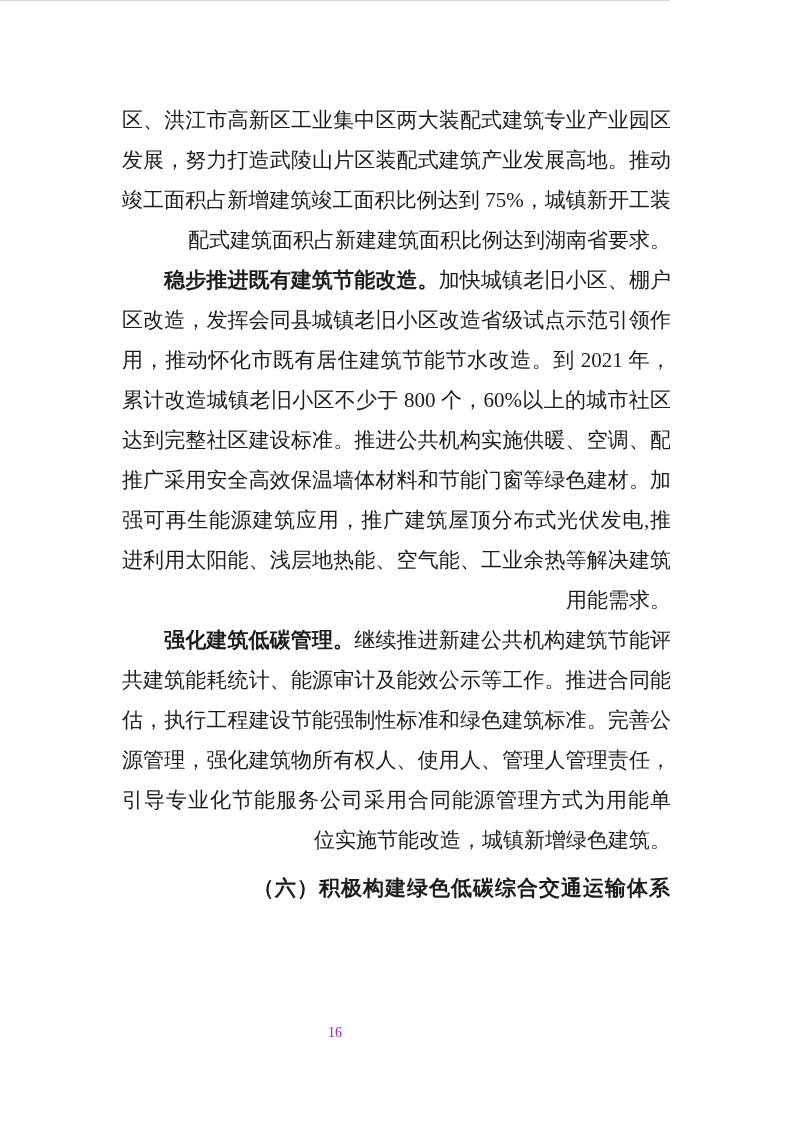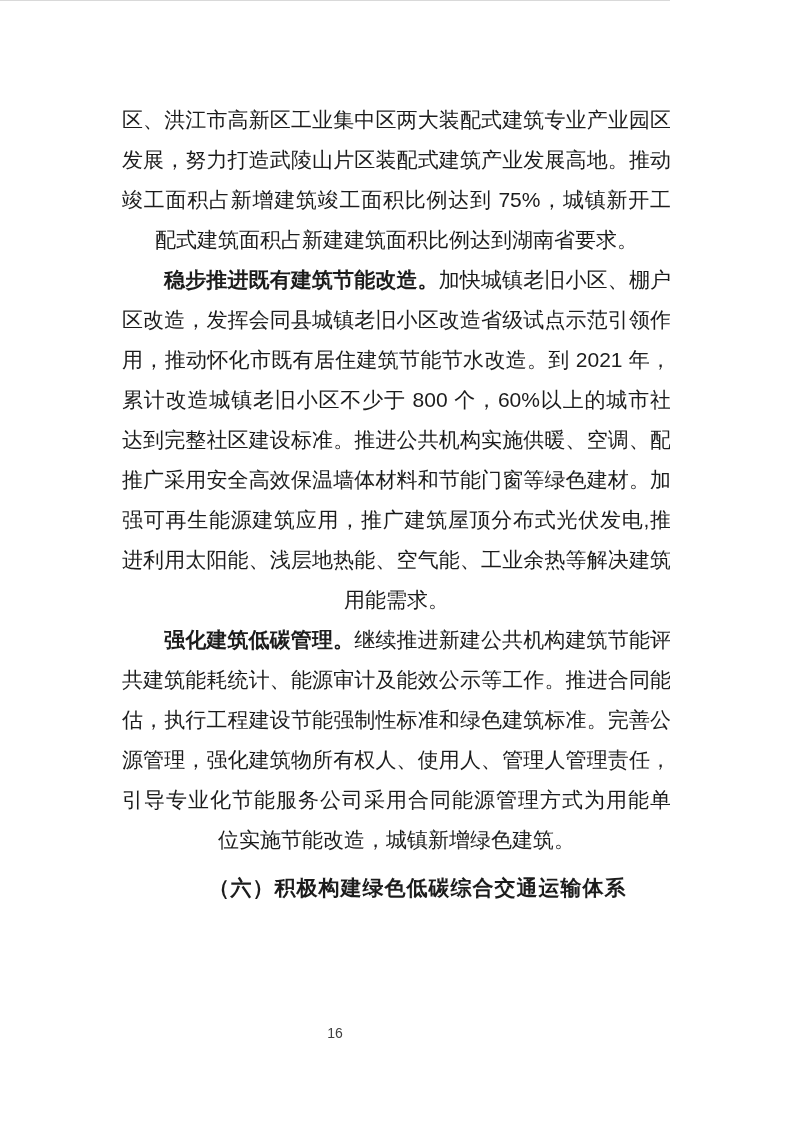--- a/index.html
+++ b/index.html
@@ -6,21 +6,21 @@
     margin: 0;
     padding: 0;
     background: #ffffff;
   }
   .page {
     position: relative;
     width: 670px;
     height: 1122px;
     background: #ffffff;
     overflow: hidden;
-    font-family: Liberation Sans, sans-serif;
+    font-family: Liberation Serif, serif;
     color: #1c1c1c;
   }
   .page-top-edge {
     position: absolute;
     top: 0; left: 0;
     width: 100%;
     height: 1px;
     background: #d9d9d9;
   }
   .text-block {
@@ -28,21 +28,21 @@
     left: 122px;
     top: 100px;
     width: 549px;
   }
   .paragraph { margin: 0; padding: 0; }
   .line {
     height: 40px;
     line-height: 40px;
     font-size: 21px;
     white-space: nowrap;
-    text-align: center;
+    text-align: right;
   }
   .line.just {
     white-space: normal;
     text-align: justify;
     text-align-last: justify;
     text-justify: inter-character;
     overflow: hidden;
   }
   .line.indent { text-indent: 2em; }
   .bold { font-weight: bold; }
@@ -52,21 +52,21 @@
   }
   .paragraph.heading { margin-top: 8px; }
   .page-number {
     position: absolute;
     top: 1022px;
     left: 0;
     width: 100%;
     text-align: center;
     font-size: 14px;
     line-height: 22px;
-    color: #404040;
+    color: #a21caf;
   }
 </style>
 </head>
 <body>
 
 <div class="page">
   <div class="page-top-edge"></div>
   <div class="text-block">
       <div class="paragraph">
         <div class="line just"><span>区、洪江市高新区工业集中区两大装配式建筑专业产业园区</span></div>

